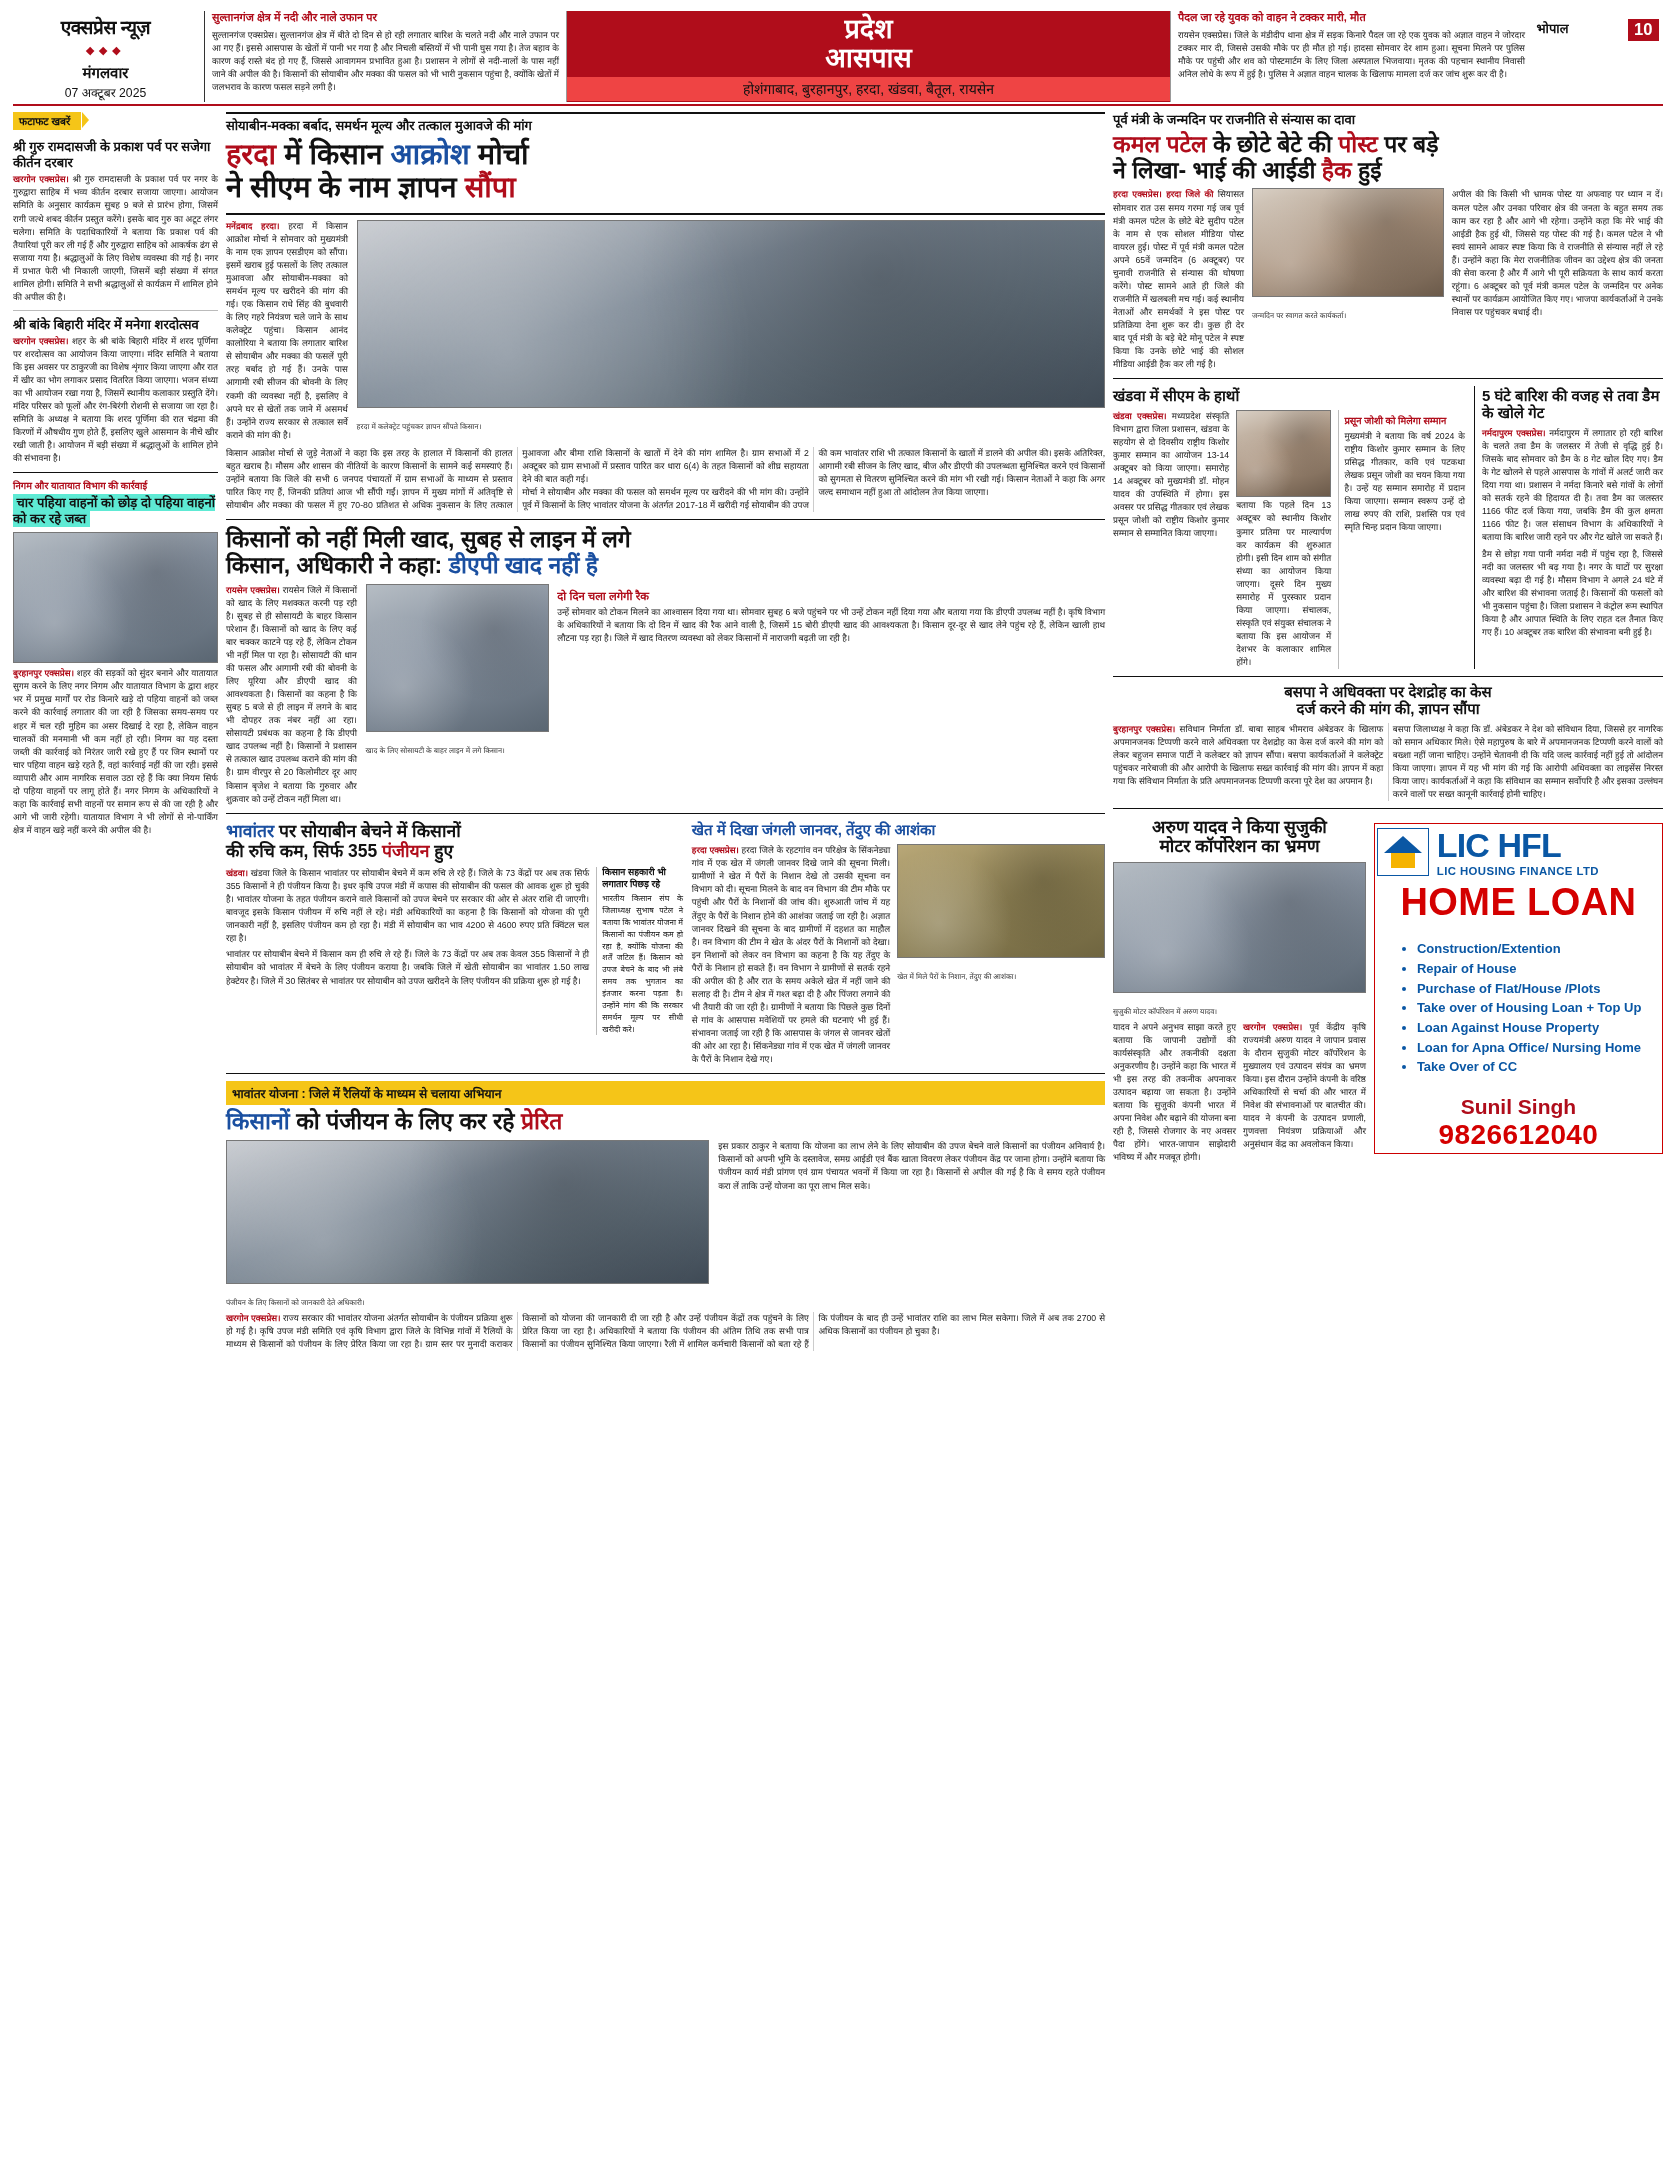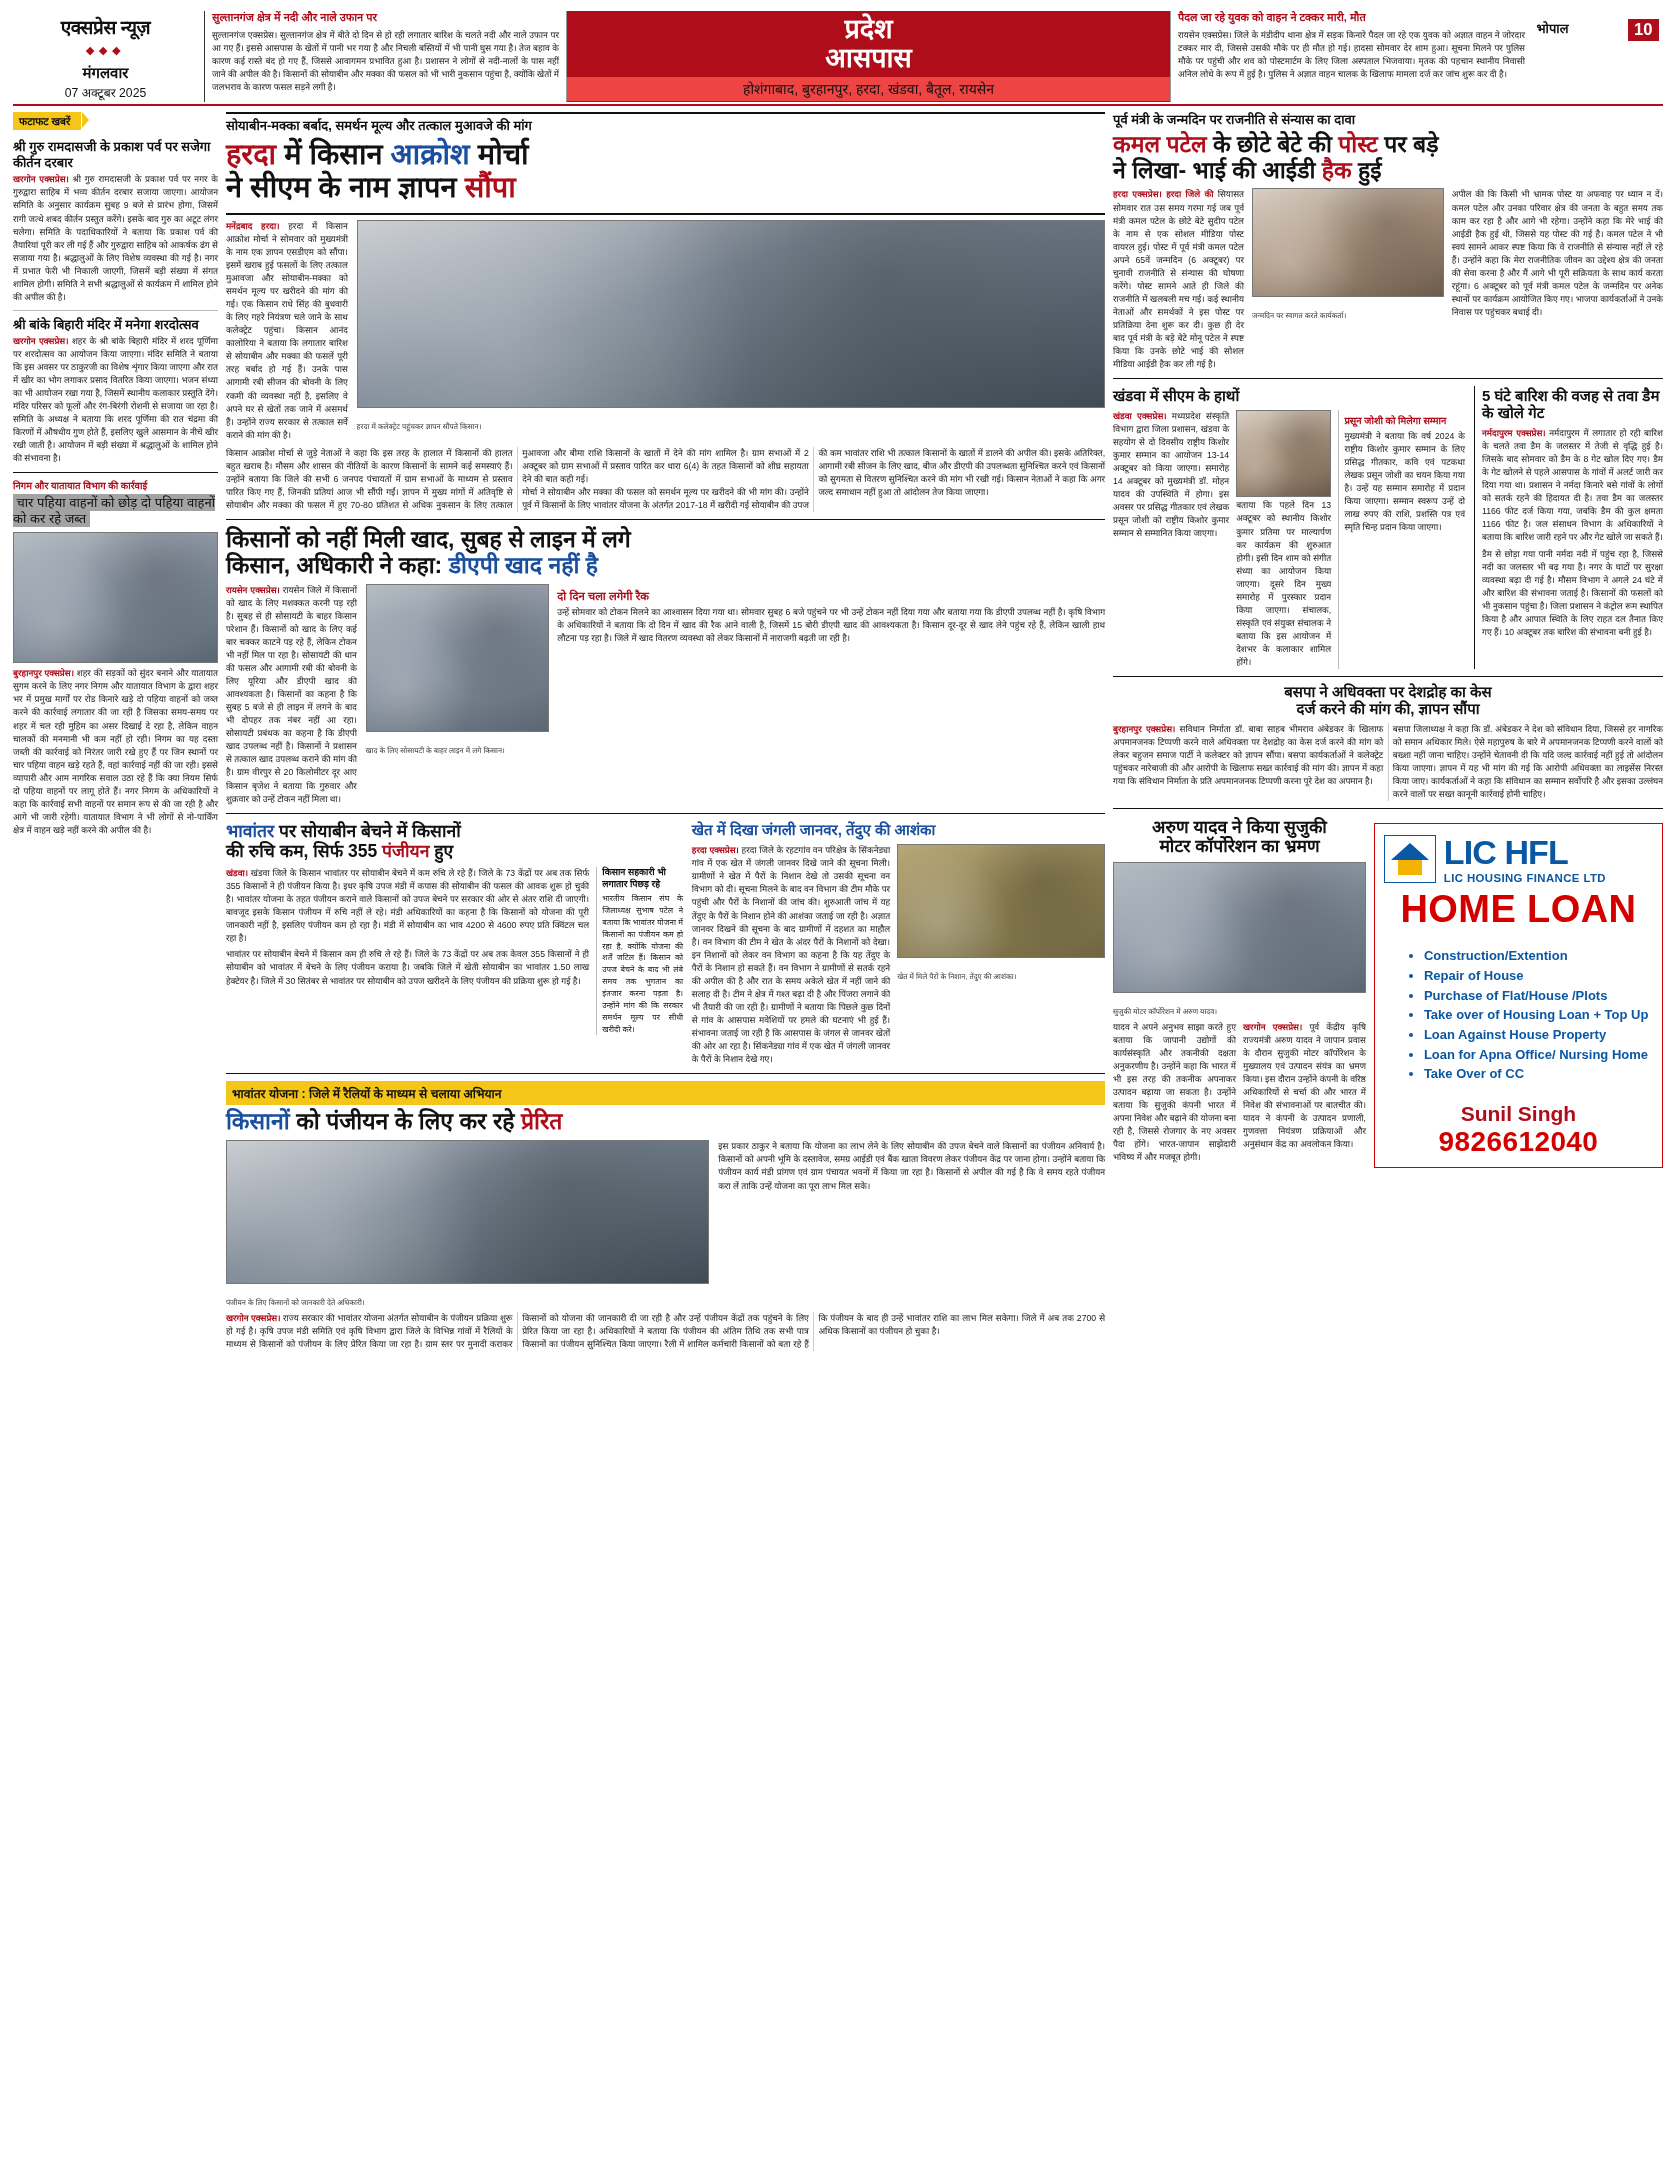--- a/index.html
+++ b/index.html
@@ -164,27 +164,27 @@
     background:
       radial-gradient(circle at 20% 70%, rgba(255,255,255,.25), transparent 40%),
       radial-gradient(circle at 70% 30%, rgba(0,0,0,.18), transparent 45%);
   }
   .cap { font-size: 7.4px; color:#333; margin-top: 13px; }
   .box-title-bar {
     background:#f5c518; font-size: 12.2px; font-weight:bold; padding:3.5px 6.1px;
     margin-bottom: 4.4px;
   }
   .inline-tag {
-    background:#a3a3a3; font-weight:normal; padding:0.9px 3.5px;
+    background:#5eead4; font-weight:bold; padding:0.9px 3.5px;
   }
   .subhead-red { color:#b00d1b; font-weight:bold; font-size:11.4px; margin:4.4px 0 2.6px;}
 
   
   .ad {
-    border: 1.7px solid #c00; background:#fff; padding: 9px; margin-top: 7px;
+    border: 1.7px solid #c00; background:#fff; padding: 2px; margin-top: 7px;
     position: relative; overflow:hidden;
   }
   .ad-head { display:flex; align-items:center; gap:7.9px; }
   .lic-logo {
     width: 52px; height: 48px; background:#fff; border:0.9px solid #0a57a4;
     display:flex; align-items:center; justify-content:center;
   }
   .lic-roof { width:0;height:0;border-left:19px solid transparent;border-right:19px solid transparent;border-bottom:17.5px solid #0a57a4;}
   .lic-body { width:24.5px;height:15px;background:#f5b301;margin-top:0.9px;}
   .lic-text { font-size: 34px; font-weight:bold; color:#0a57a4; letter-spacing:-0.9px;}

